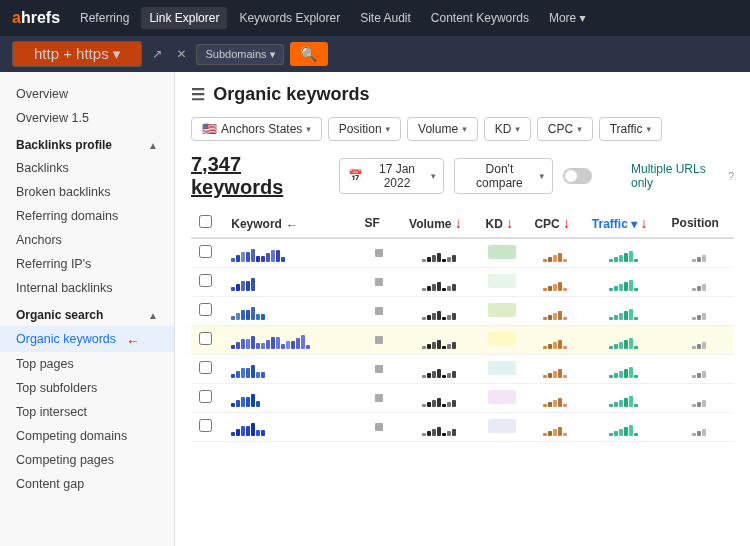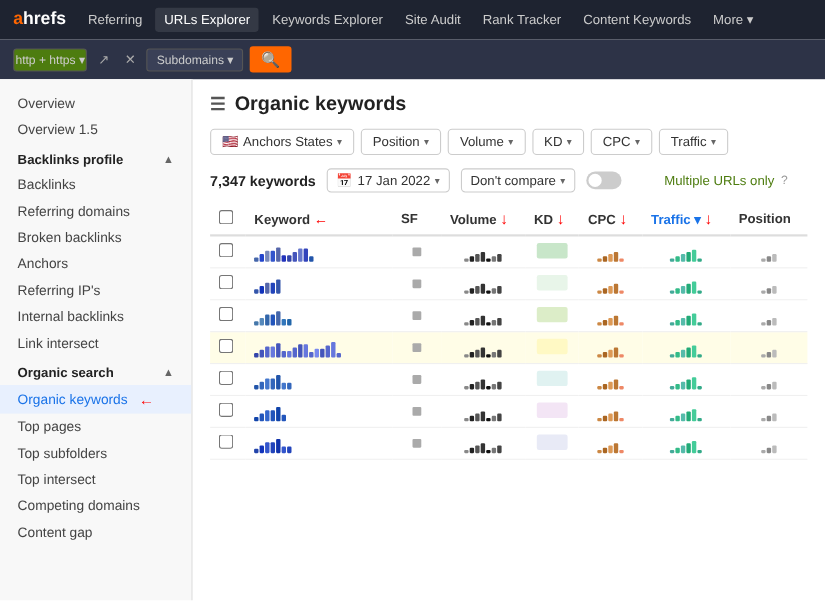--- a/index.html
+++ b/index.html
@@ -29,25 +29,25 @@
     
     .url-bar {
       background: #2d3347;
       display: flex;
       align-items: center;
       padding: 5px 12px;
       gap: 6px;
       height: 36px;
     }
     .url-protocol {
-      background: #4d7c0f;
+      background: #c2410c;
       border: 1px solid #555;
       color: #ccc;
-      font-size: 11px;
-      padding: 3px 1px;
+      font-size: 15px;
+      padding: 3px 21px;
       border-radius: 3px;
       cursor: pointer;
       white-space: nowrap;
     }
     .url-input {
       flex: 1;
       background: #fff;
       border: none;
       padding: 4px 8px;
       font-size: 12px;
@@ -154,21 +154,21 @@
     }
     .chevron { font-size: 9px; color: #666; }
 
     
     .summary-row {
       display: flex;
       align-items: center;
       gap: 10px;
       margin-bottom: 10px;
     }
-    .keyword-count { font-size: 13px; font-weight: 700; color: #222; }
+    .keyword-count { font-size: 20px; font-weight: 700; color: #222; text-decoration: underline; }
     .date-btn {
       border: 1px solid #ccc;
       background: #fff;
       border-radius: 4px;
       padding: 3px 8px;
       font-size: 12px;
       cursor: pointer;
       display: flex;
       align-items: center;
       gap: 4px;
@@ -202,21 +202,21 @@
     .toggle::after {
       content: '';
       position: absolute;
       width: 12px;
       height: 12px;
       background: #fff;
       border-radius: 50%;
       top: 2px;
       left: 2px;
     }
-    .multiple-label { font-size: 12px; color: #4d7c0f; margin-left: 33px; }
+    .multiple-label { font-size: 12px; color: #0f766e; margin-left: 33px; }
     .help-icon { font-size: 11px; color: #999; cursor: pointer; }
 
     
     .data-table {
       width: 100%;
       border-collapse: collapse;
       font-size: 12px;
     }
     .data-table thead tr {
       border-bottom: 2px solid #ddd;
@@ -275,24 +275,23 @@
     input[type="checkbox"] { cursor: pointer; }
   </style>
 </head>
 <body>
 
 <div class="top-nav">
   <div class="logo">
     <span style="color:#f60">a</span><span style="color:#fff">hrefs</span>
   </div>
   <div class="nav-item">Referring</div>
-  <div class="nav-item active">URLs Explorer</div>
+  <div class="nav-item active">Link Explorer</div>
   <div class="nav-item">Keywords Explorer</div>
   <div class="nav-item">Site Audit</div>
-  <div class="nav-item">Rank Tracker</div>
   <div class="nav-item">Content Keywords</div>
   <div class="nav-item">More ▾</div>
 </div>
 
 <div class="url-bar">
   <div class="url-protocol">http + https ▾</div>
   <span class="url-icon">↗</span>
   <span class="url-icon">✕</span>
   <div class="subdomains-btn">Subdomains ▾</div>
   <button class="search-btn">🔍</button>
@@ -309,36 +308,33 @@
     </div>
 
     <div class="sidebar-section">
       <span>Backlinks profile</span>
       <span class="sidebar-arrow">▲</span>
     </div>
     <div class="sidebar-item">
         <span>Backlinks</span>
       </div>
     <div class="sidebar-item">
+        <span>Broken backlinks</span>
+      </div>
+    <div class="sidebar-item">
         <span>Referring domains</span>
       </div>
     <div class="sidebar-item">
-        <span>Broken backlinks</span>
-      </div>
-    <div class="sidebar-item">
         <span>Anchors</span>
       </div>
     <div class="sidebar-item">
         <span>Referring IP's</span>
       </div>
     <div class="sidebar-item">
         <span>Internal backlinks</span>
-      </div>
-    <div class="sidebar-item">
-        <span>Link intersect</span>
       </div>
 
     <div class="sidebar-section">
       <span>Organic search</span>
       <span class="sidebar-arrow">▲</span>
     </div>
     <div class="sidebar-item active" style="position:relative">
       <span>Organic keywords</span>
       <span class="red-arrow">←</span>
     </div>
@@ -346,20 +342,23 @@
         <span>Top pages</span>
       </div>
     <div class="sidebar-item">
         <span>Top subfolders</span>
       </div>
     <div class="sidebar-item">
         <span>Top intersect</span>
       </div>
     <div class="sidebar-item">
         <span>Competing domains</span>
+      </div>
+    <div class="sidebar-item">
+        <span>Competing pages</span>
       </div>
     <div class="sidebar-item">
         <span>Content gap</span>
       </div>
   </div>
 
   <div class="content">
 
     <div class="page-header">
       <span class="hamburger">☰</span>

